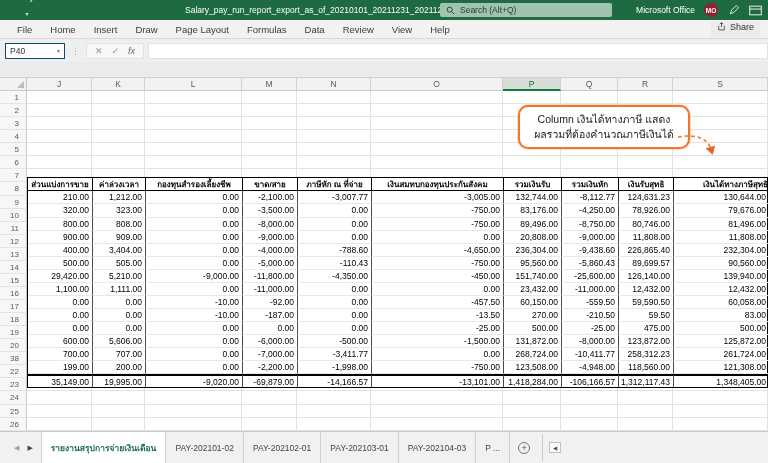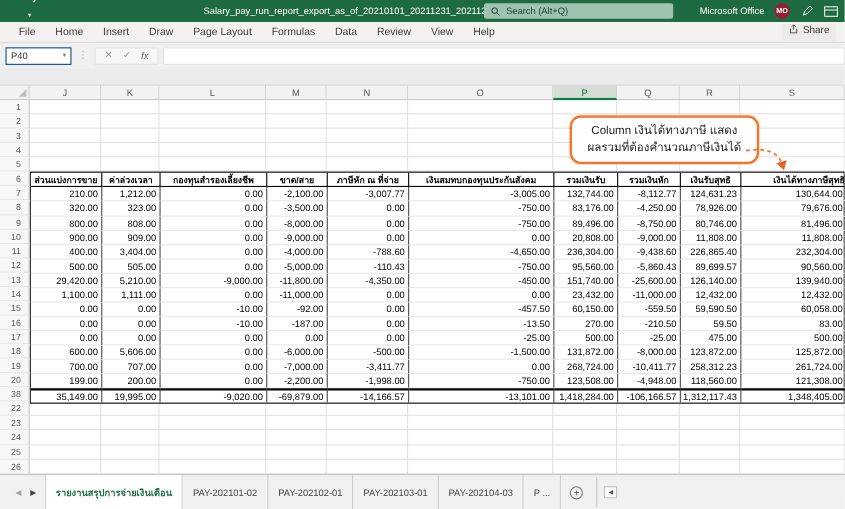--- a/index.html
+++ b/index.html
@@ -255,21 +255,21 @@
           <div class="hline"></div>
           <div class="hline"></div>
           <div class="hline"></div>
           <div class="hline"></div>
           <div class="hline"></div>
           <div class="hline"></div>
           <div class="hline"></div>
           <div class="hline"></div>
           <div class="hline"></div>
         </div>
-      <div class="tbl" id="data-table" style="grid-template-columns: 65px 53px 97px 55px 74px 132px 58px 57px 55px 95px;">
+      <div class="tbl" id="data-table" style="grid-template-columns: 65px 53px 97px 55px 74px 132px 58px 57px 55px 95px; margin-top: 21px;">
           <div class="c hdr">ส่วนแบ่งการขาย</div>
           <div class="c hdr">ค่าล่วงเวลา</div>
           <div class="c hdr">กองทุนสำรองเลี้ยงชีพ</div>
           <div class="c hdr">ขาด/สาย</div>
           <div class="c hdr">ภาษีหัก ณ ที่จ่าย</div>
           <div class="c hdr">เงินสมทบกองทุนประกันสังคม</div>
           <div class="c hdr">รวมเงินรับ</div>
           <div class="c hdr">รวมเงินหัก</div>
           <div class="c hdr">เงินรับสุทธิ</div>
           <div class="c hdr lastcol">เงินได้ทางภาษีสุทธิ</div>

